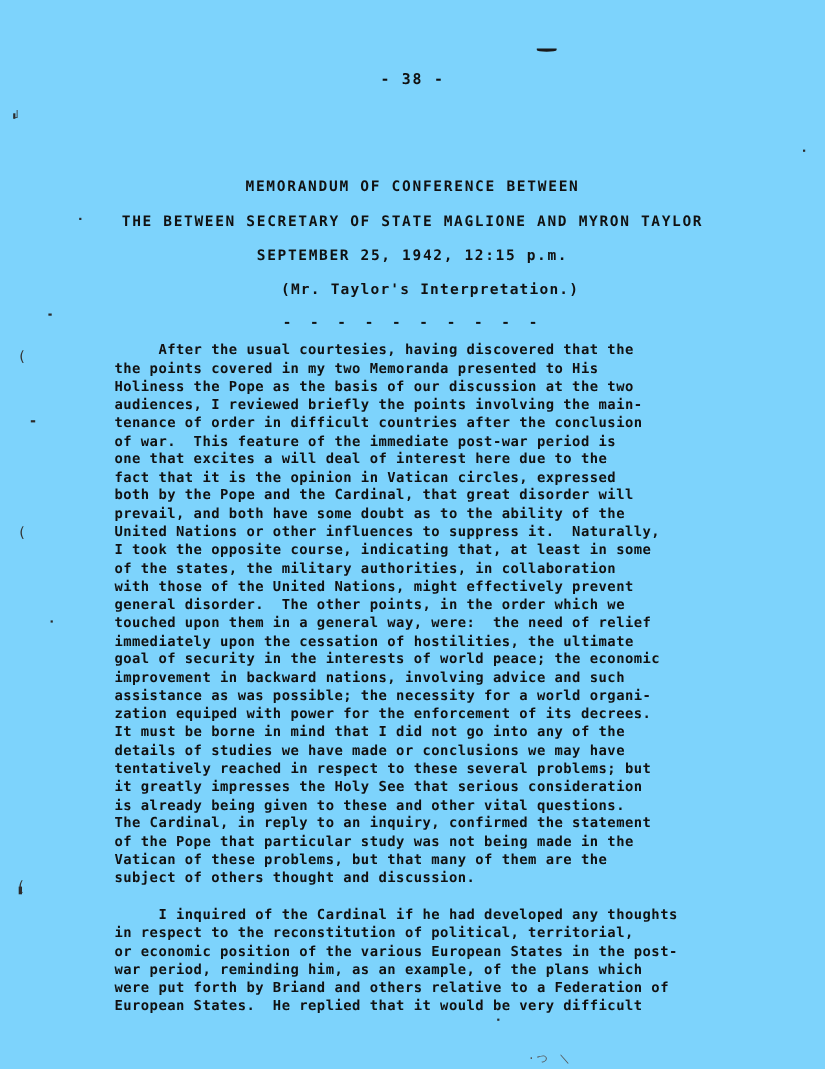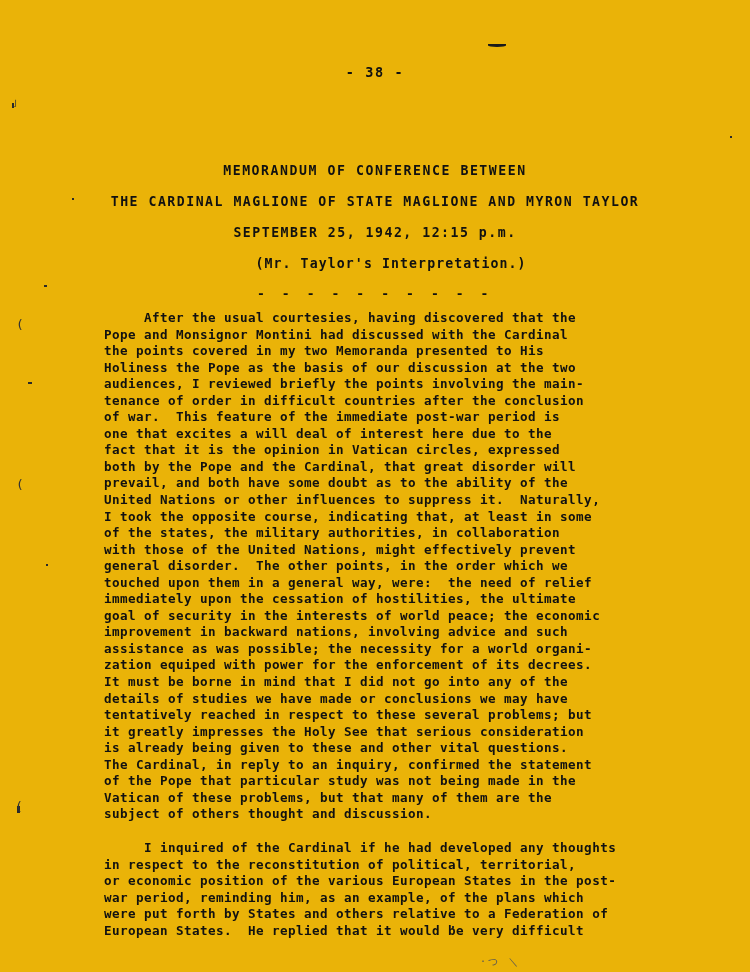--- a/index.html
+++ b/index.html
@@ -4,21 +4,21 @@
 <style>
   html, body {
     margin: 0;
     padding: 0;
     background: #ffffff;
   }
   .page {
     position: relative;
     width: 750px;
     height: 972px;
-    background: #eab308;
+    background: #7dd3fc;
     overflow: hidden;
     font-family: "DejaVu Sans Mono", "Liberation Mono", monospace;
     color: #111111;
   }
 
   
   .top-mark {
     position: absolute;
     left: 488px;
     top: 44px;
@@ -118,31 +118,30 @@
 <body>
 
 <div class="page">
 
   <div class="top-mark"></div>
 
   <div class="page-number">- 38 -</div>
 
   <div class="heading-block">
     <div class="heading-line">MEMORANDUM OF CONFERENCE BETWEEN</div>
-    <div class="heading-line sub">THE CARDINAL MAGLIONE OF STATE MAGLIONE AND MYRON TAYLOR</div>
+    <div class="heading-line sub">THE BETWEEN SECRETARY OF STATE MAGLIONE AND MYRON TAYLOR</div>
     <div class="heading-line sub">SEPTEMBER 25, 1942, 12:15 p.m.</div>
     <div class="heading-line interp">(Mr. Taylor's Interpretation.)</div>
   </div>
 
   <div class="dash-rule">- - - - - - - - - -</div>
 
   <div class="body-block">
     <div class="para">
         <div class="line">     After the usual courtesies, having discovered that the</div>
-        <div class="line">Pope and Monsignor Montini had discussed with the Cardinal</div>
         <div class="line">the points covered in my two Memoranda presented to His</div>
         <div class="line">Holiness the Pope as the basis of our discussion at the two</div>
         <div class="line">audiences, I reviewed briefly the points involving the main-</div>
         <div class="line">tenance of order in difficult countries after the conclusion</div>
         <div class="line">of war.  This feature of the immediate post-war period is</div>
         <div class="line">one that excites a will deal of interest here due to the</div>
         <div class="line">fact that it is the opinion in Vatican circles, expressed</div>
         <div class="line">both by the Pope and the Cardinal, that great disorder will</div>
         <div class="line">prevail, and both have some doubt as to the ability of the</div>
         <div class="line">United Nations or other influences to suppress it.  Naturally,</div>
@@ -164,21 +163,21 @@
         <div class="line">The Cardinal, in reply to an inquiry, confirmed the statement</div>
         <div class="line">of the Pope that particular study was not being made in the</div>
         <div class="line">Vatican of these problems, but that many of them are the</div>
         <div class="line">subject of others thought and discussion.</div>
       </div>
     <div class="para">
         <div class="line">     I inquired of the Cardinal if he had developed any thoughts</div>
         <div class="line">in respect to the reconstitution of political, territorial,</div>
         <div class="line">or economic position of the various European States in the post-</div>
         <div class="line">war period, reminding him, as an example, of the plans which</div>
-        <div class="line">were put forth by States and others relative to a Federation of</div>
+        <div class="line">were put forth by Briand and others relative to a Federation of</div>
         <div class="line">European States.  He replied that it would be very difficult</div>
       </div>
   </div>
 
   <div class="speck" style="left:12px; top:103px; width:2px; height:5px;"></div>
   <div class="mark-glyph" style="left:11px; top:98px;">˩</div>
   <div class="speck" style="left:72px; top:198px; width:2px; height:2px;"></div>
   <div class="speck" style="left:44px; top:285px; width:3px; height:2px;"></div>
   <div class="mark-glyph" style="left:16px; top:318px; font-size:13px;">(</div>
   <div class="speck" style="left:28px; top:382px; width:4px; height:2px;"></div>

